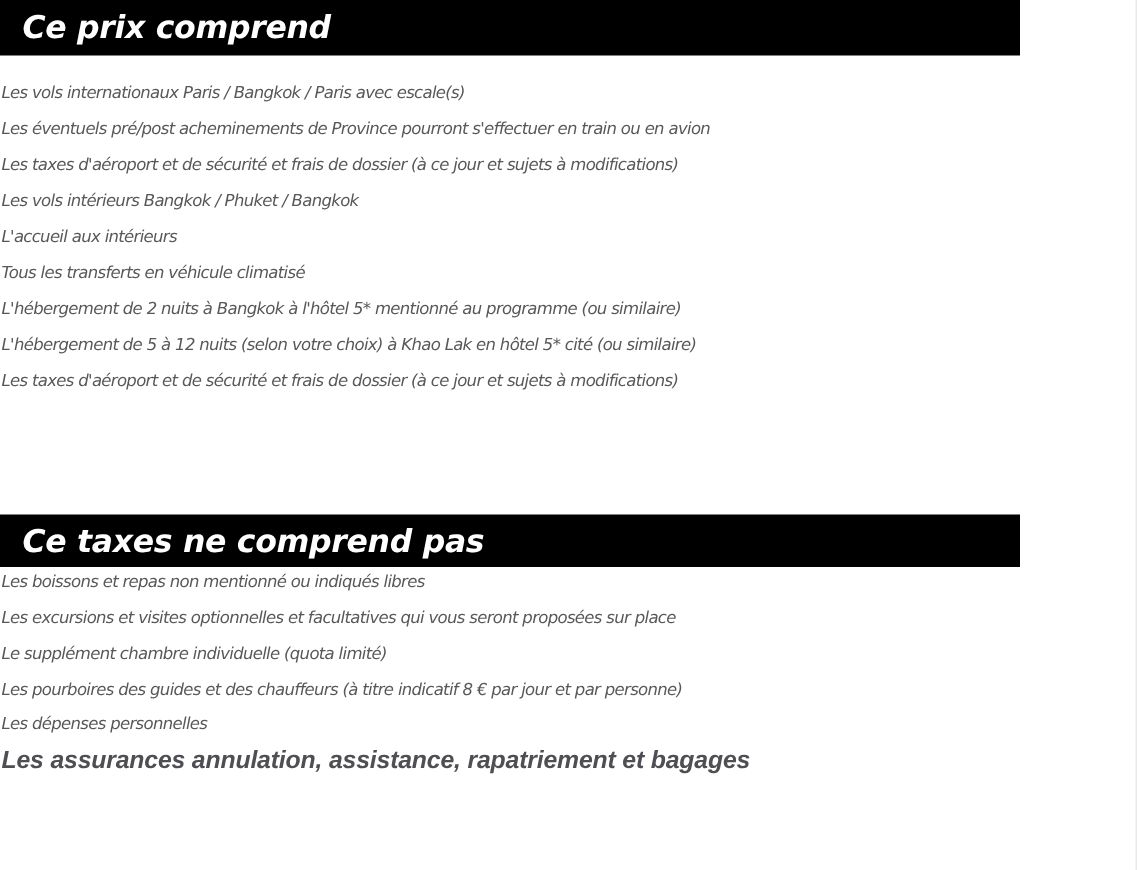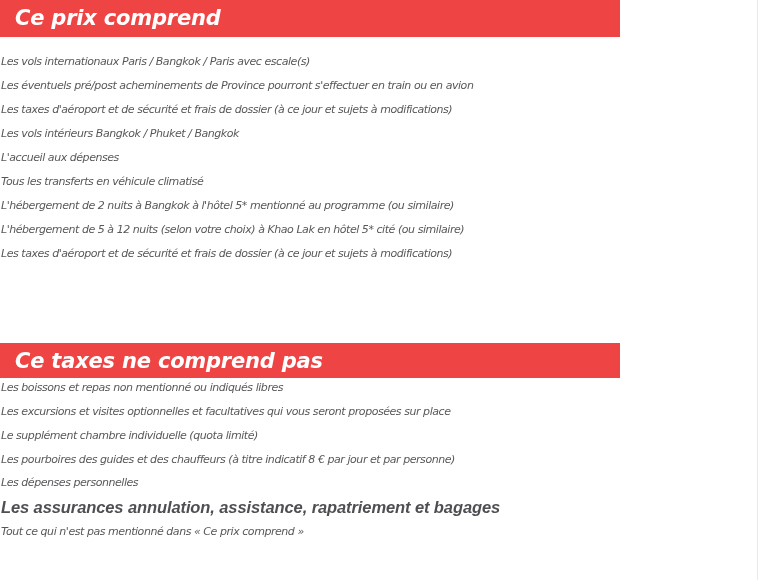--- a/index.html
+++ b/index.html
@@ -20,22 +20,22 @@
     height: 580px;
     background: #ffffff;
     box-sizing: border-box;
     border-right: 1px solid #e9e9e9;
   }
 
   
   .banner {
     position: absolute;
     left: 0;
-    width: 620px;
-    background: #ef4444;
+    width: 680px;
+    background: #000000;
     overflow: hidden;
   }
   .banner-title {
     color: #ffffff;
     font-family: "DejaVu Sans", sans-serif;
     font-style: italic;
     font-weight: bold;
     font-size: 21px;
     letter-spacing: -0.2px;
     white-space: nowrap;
@@ -106,34 +106,33 @@
 
   <div class="banner" id="banner-included">
     <span class="banner-title">Ce prix comprend</span>
   </div>
 
   <ul class="list" id="list-included">
     <li class="list-item">Les vols internationaux Paris / Bangkok / Paris avec escale(s)</li>
     <li class="list-item">Les éventuels pré/post acheminements de Province pourront s'effectuer en train ou en avion</li>
     <li class="list-item">Les taxes d'aéroport et de sécurité et frais de dossier (à ce jour et sujets à modifications)</li>
     <li class="list-item">Les vols intérieurs Bangkok / Phuket / Bangkok</li>
-    <li class="list-item">L'accueil aux dépenses</li>
+    <li class="list-item">L'accueil aux intérieurs</li>
     <li class="list-item">Tous les transferts en véhicule climatisé</li>
     <li class="list-item">L'hébergement de 2 nuits à Bangkok à l'hôtel 5* mentionné au programme (ou similaire)</li>
     <li class="list-item">L'hébergement de 5 à 12 nuits (selon votre choix) à Khao Lak en hôtel 5* cité (ou similaire)</li>
     <li class="list-item">Les taxes d'aéroport et de sécurité et frais de dossier (à ce jour et sujets à modifications)</li>
   </ul>
 
   <div class="banner" id="banner-excluded">
     <span class="banner-title">Ce taxes ne comprend pas</span>
   </div>
 
   <ul class="list" id="list-excluded">
     <li class="list-item">Les boissons et repas non mentionné ou indiqués libres</li>
     <li class="list-item">Les excursions et visites optionnelles et facultatives qui vous seront proposées sur place</li>
     <li class="list-item">Le supplément chambre individuelle (quota limité)</li>
     <li class="list-item">Les pourboires des guides et des chauffeurs (à titre indicatif 8 € par jour et par personne)</li>
     <li class="list-item tight">Les dépenses personnelles</li>
     <li class="list-item emphasis">Les assurances annulation, assistance, rapatriement et bagages</li>
-    <li class="list-item">Tout ce qui n'est pas mentionné dans « Ce prix comprend »</li>
   </ul>
 
 </div>
 
 </body></html>

